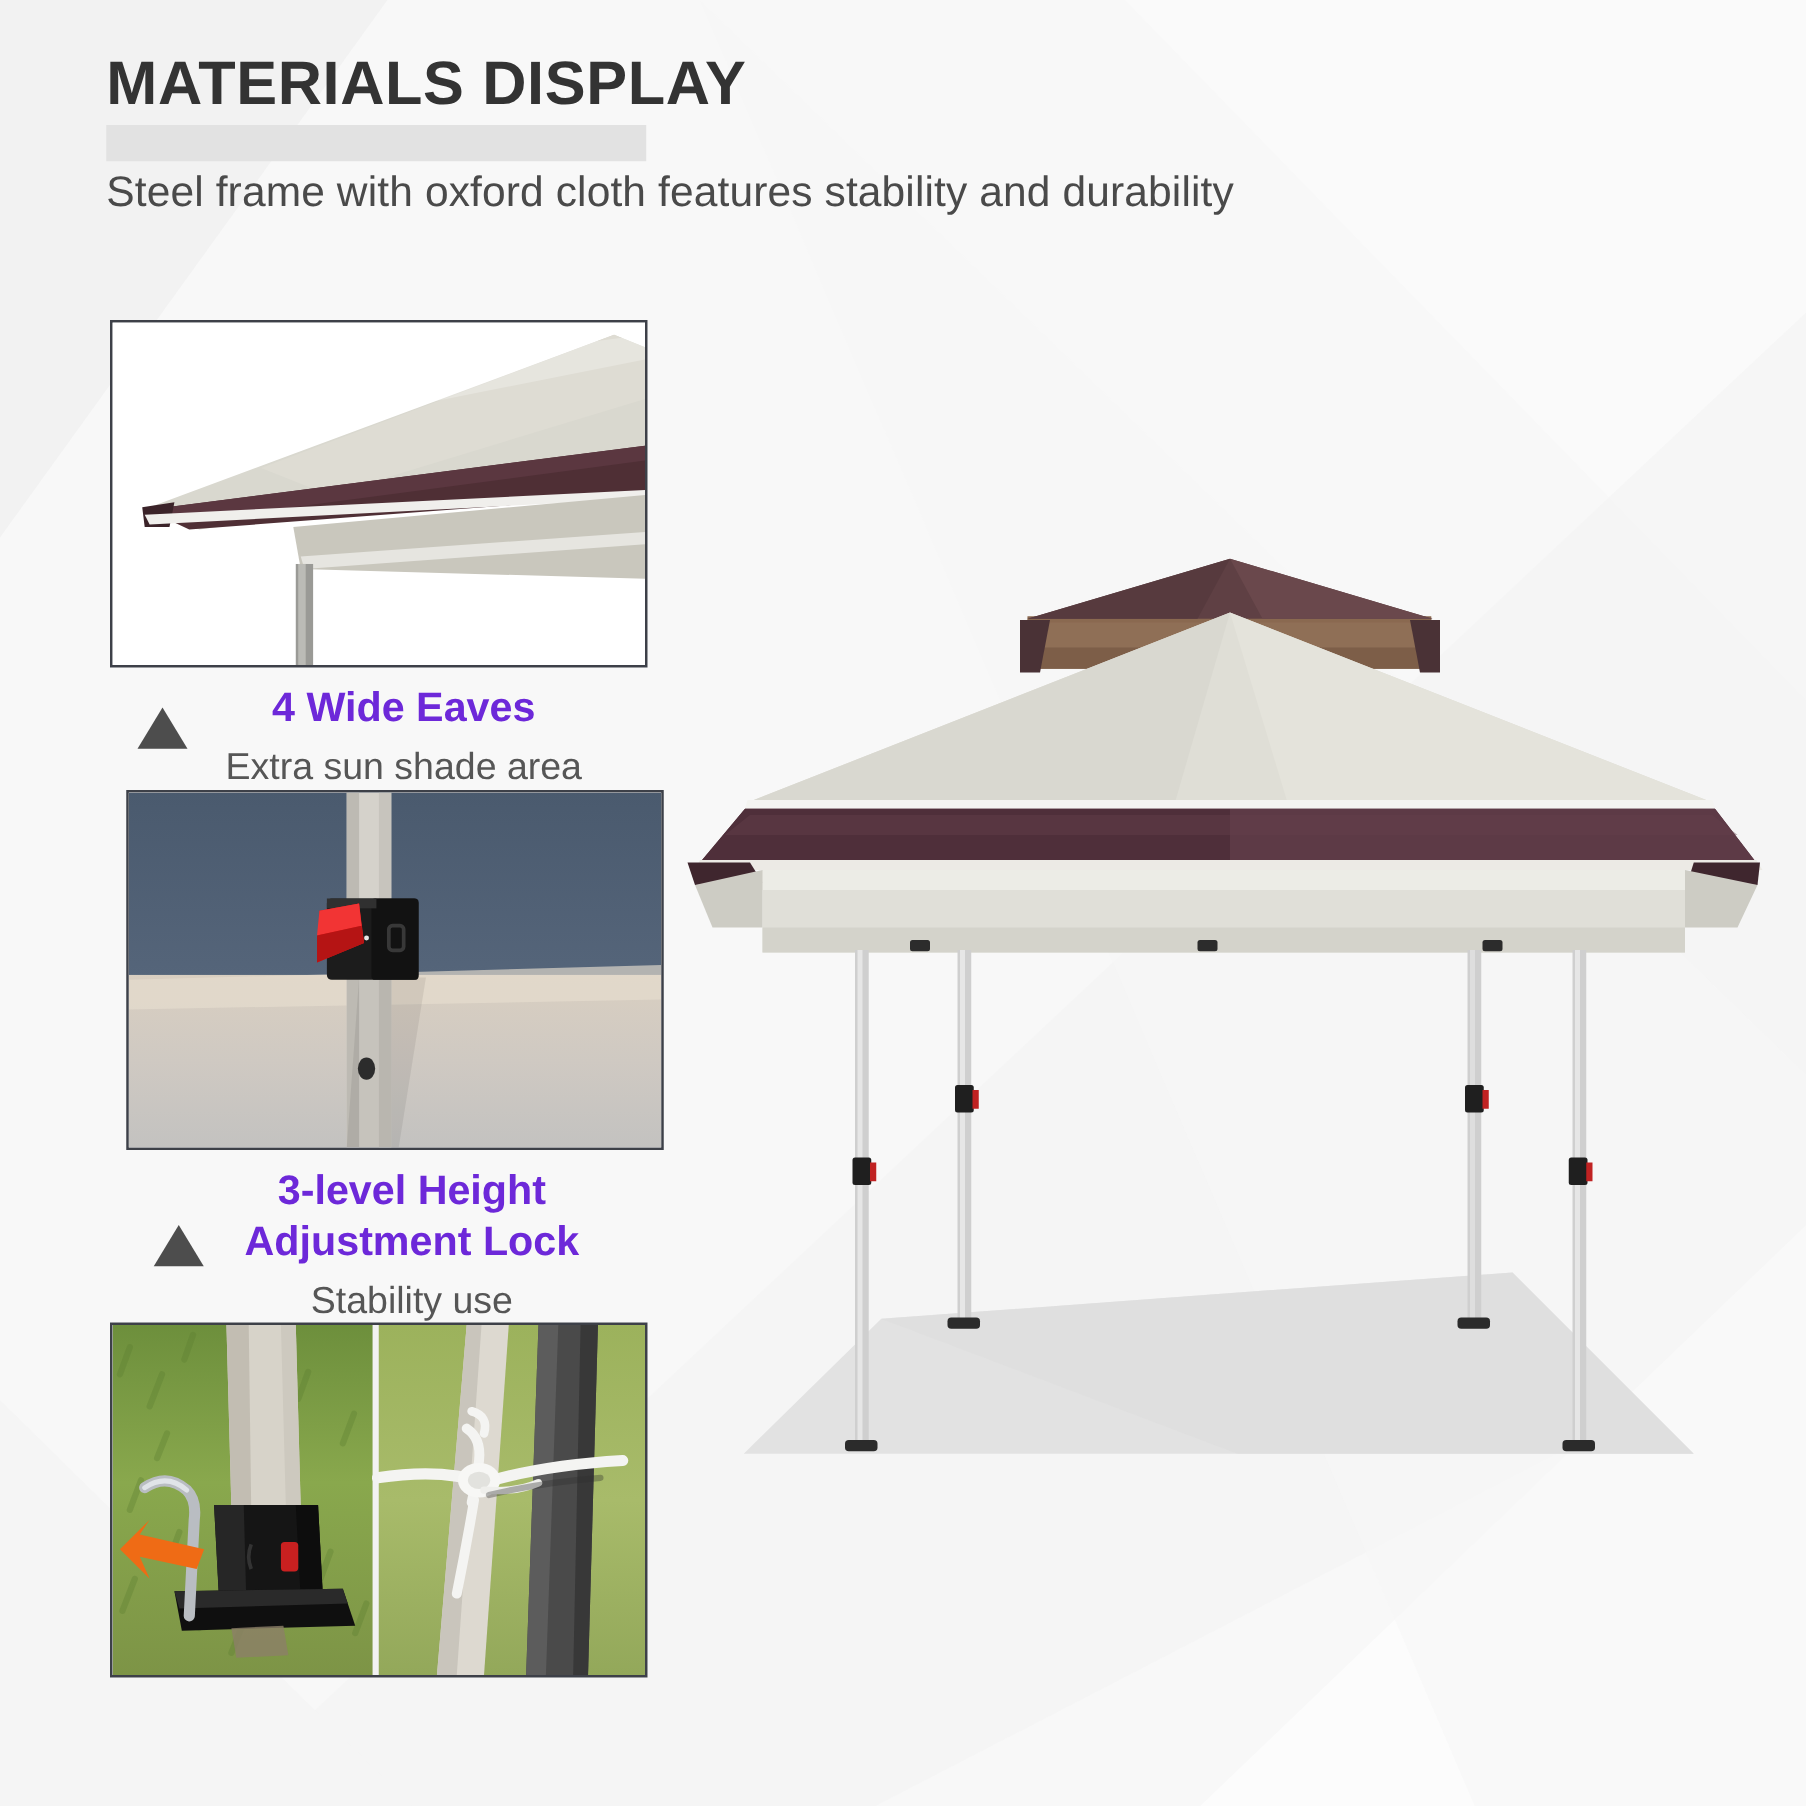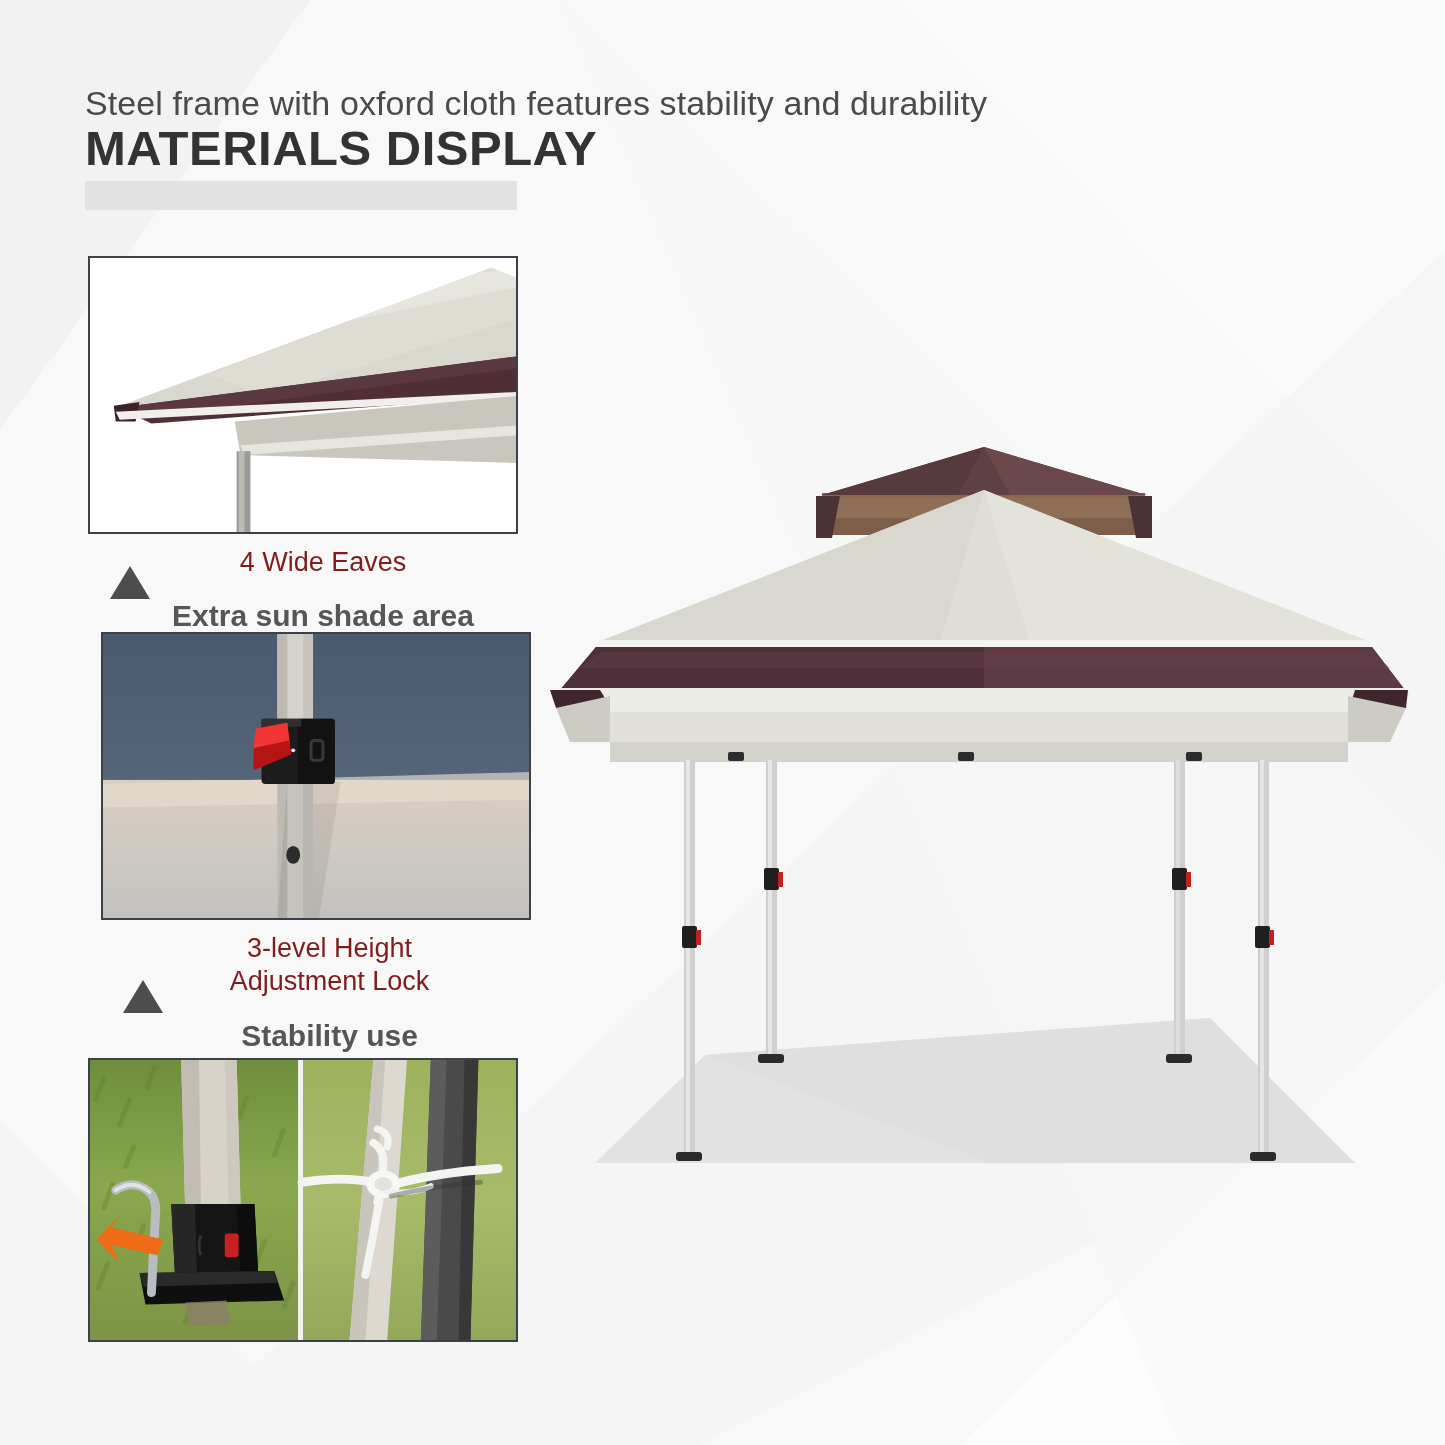--- a/index.html
+++ b/index.html
@@ -41,25 +41,25 @@
   .caption { margin-top:12px; position:relative; padding-left:0px; }
   .tri {
     position:absolute; left:22px;
     width:0; height:0;
     border-left:20px solid transparent;
     border-right:20px solid transparent;
     border-bottom:33px solid #4d4d4d;
   }
   .cap-text { text-align:center; padding-left:40px; }
   .cap-title {
-    font-size:27px; font-weight:normal; color:#7f1d1d; line-height:1.24;
+    font-size:33px; font-weight:bold; color:#6d28d9; line-height:1.24;
   }
   .cap-sub {
-    font-size:30px; font-weight:700; color:#565656; line-height:1.28;
-    margin-top:18px;
+    font-size:30px; font-weight:400; color:#565656; line-height:1.28;
+    margin-top:8px;
   }
 
   #feature-0 { top:256px; }
   #feature-0 .thumb { height:278px; }
   #feature-0 .tri { top:20px; }
   #feature-1 { top:632px;padding-left:13px; }
   #feature-1 .thumb { height:288px; }
   #feature-1 .tri { top:48px; }
   #feature-2 { top:1058px; }
   #feature-2 .thumb { height:284px; }
@@ -75,25 +75,25 @@
   <rect x="0" y="0" width="1445" height="1445" fill="#f8f8f8"></rect>
   <polygon points="0,0 310,0 0,430" fill="#f2f2f2"></polygon>
   <polygon points="1445,0 1445,560 900,0" fill="#fafafa"></polygon>
   <polygon points="1445,250 1445,1060 700,1445 170,1445" fill="#f4f4f4" opacity="0.75"></polygon>
   <polygon points="1445,1445 1445,980 960,1445" fill="#fcfcfc"></polygon>
   <polygon points="0,1445 0,1120 330,1445" fill="#f5f5f5"></polygon>
   <polygon points="560,0 1445,860 1445,1445 1180,1445" fill="#f6f6f6" opacity="0.6"></polygon>
 </svg>
 
 <div id="header">
-  <div id="page-subtitle">Steel frame with oxford cloth features stability and durability</div>
   <div id="title-wrap">
     <div id="title-hilite"></div>
     <div id="page-title">MATERIALS DISPLAY</div>
   </div>
+  <div id="page-subtitle">Steel frame with oxford cloth features stability and durability</div>
 </div>
 
 <div class="feature" id="feature-0">
   <div class="thumb">
     <svg viewBox="0 0 430 278" preserveAspectRatio="none" style="display:block;width:100%;height:100%">
       <rect x="0" y="0" width="430" height="278" fill="#ffffff"></rect>
 
       <polygon points="30,150 405,10 430,20 430,120 70,168" fill="#d9d8cf"></polygon>
       <polygon points="120,118 405,10 430,20 430,62 175,140" fill="#dedcd3"></polygon>
 

